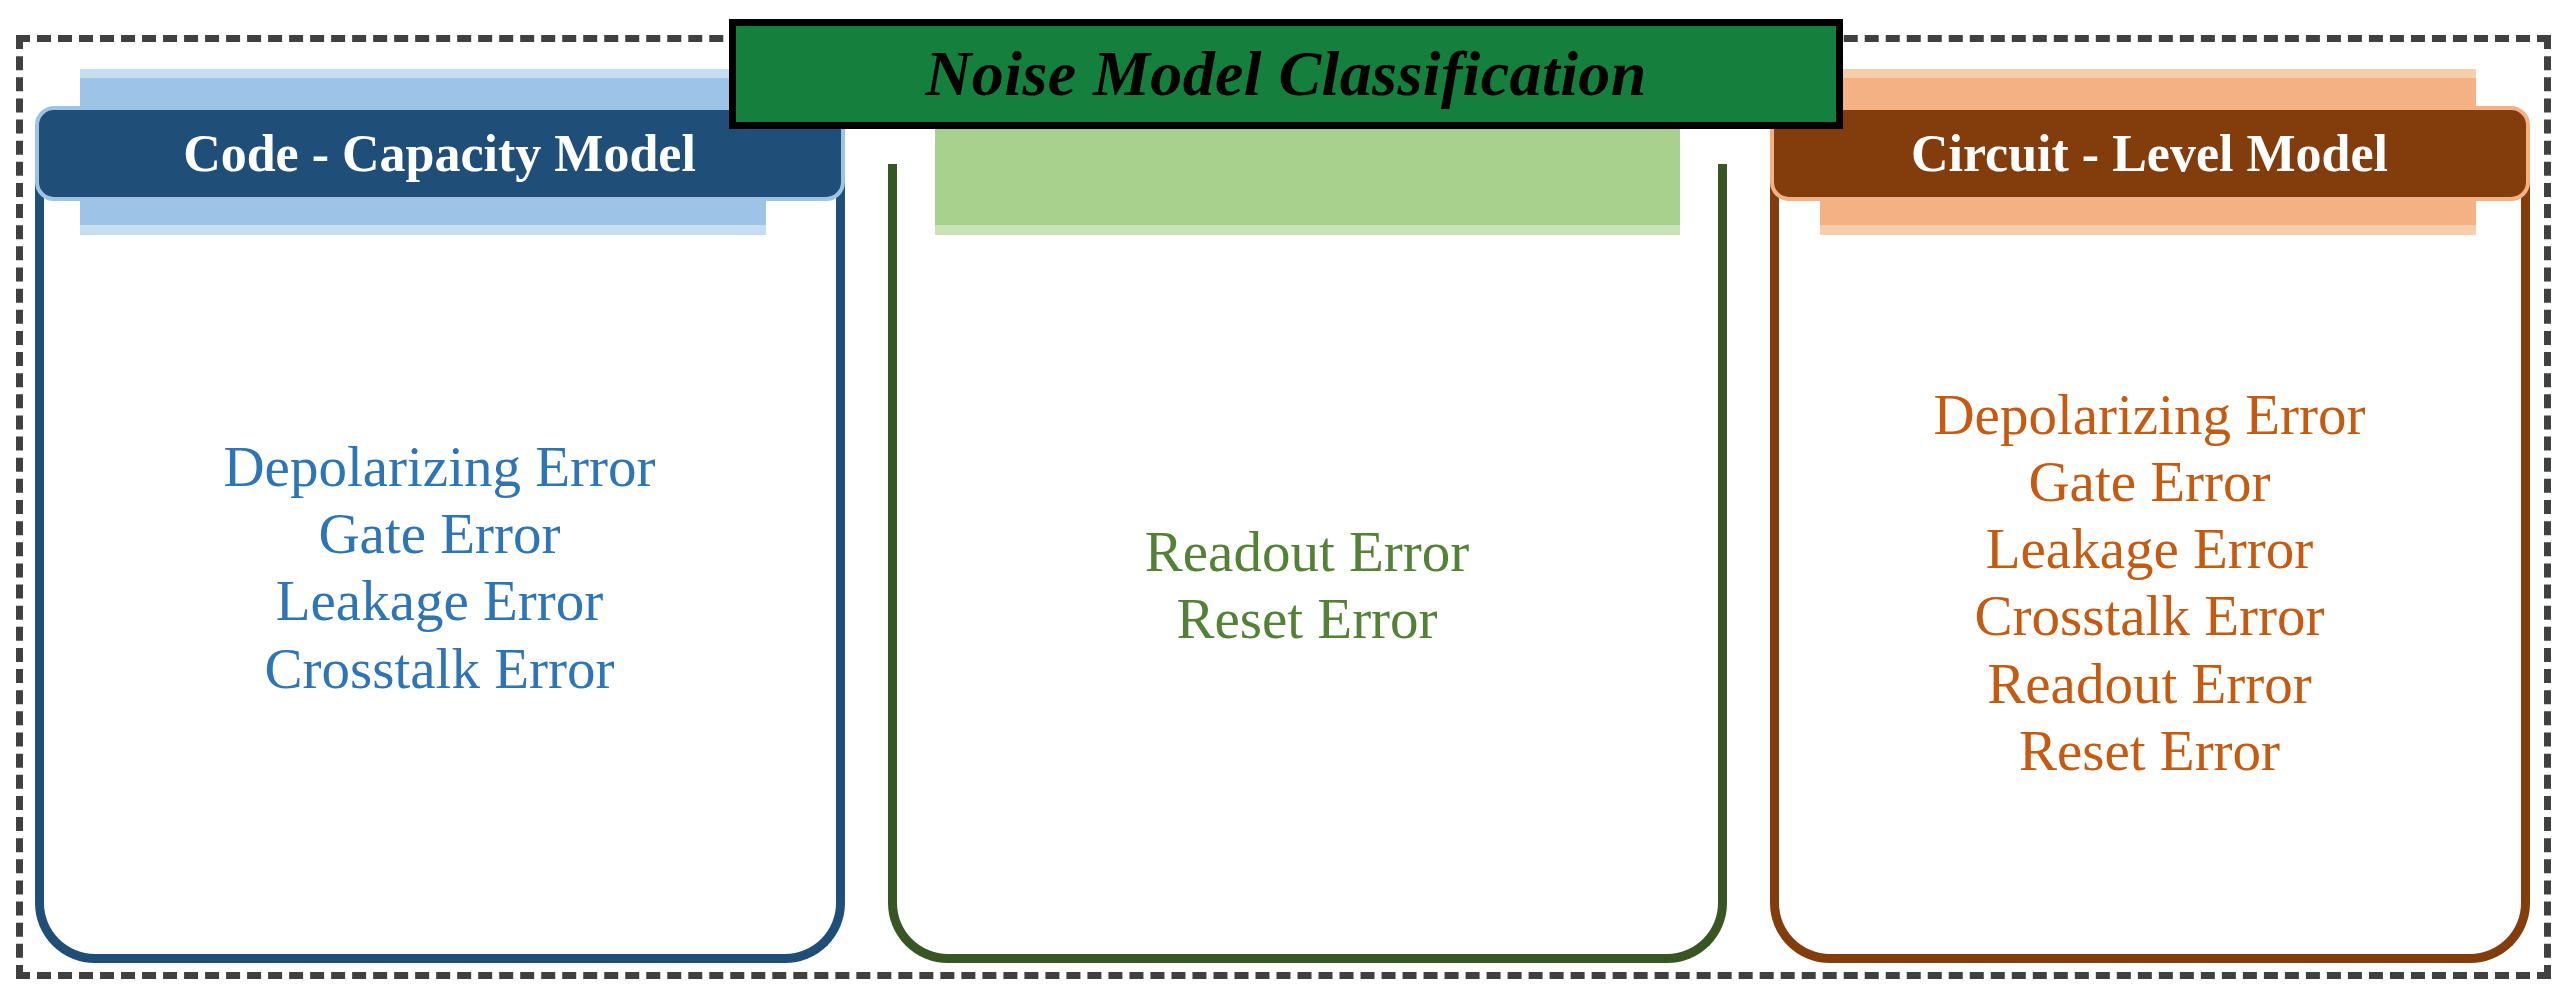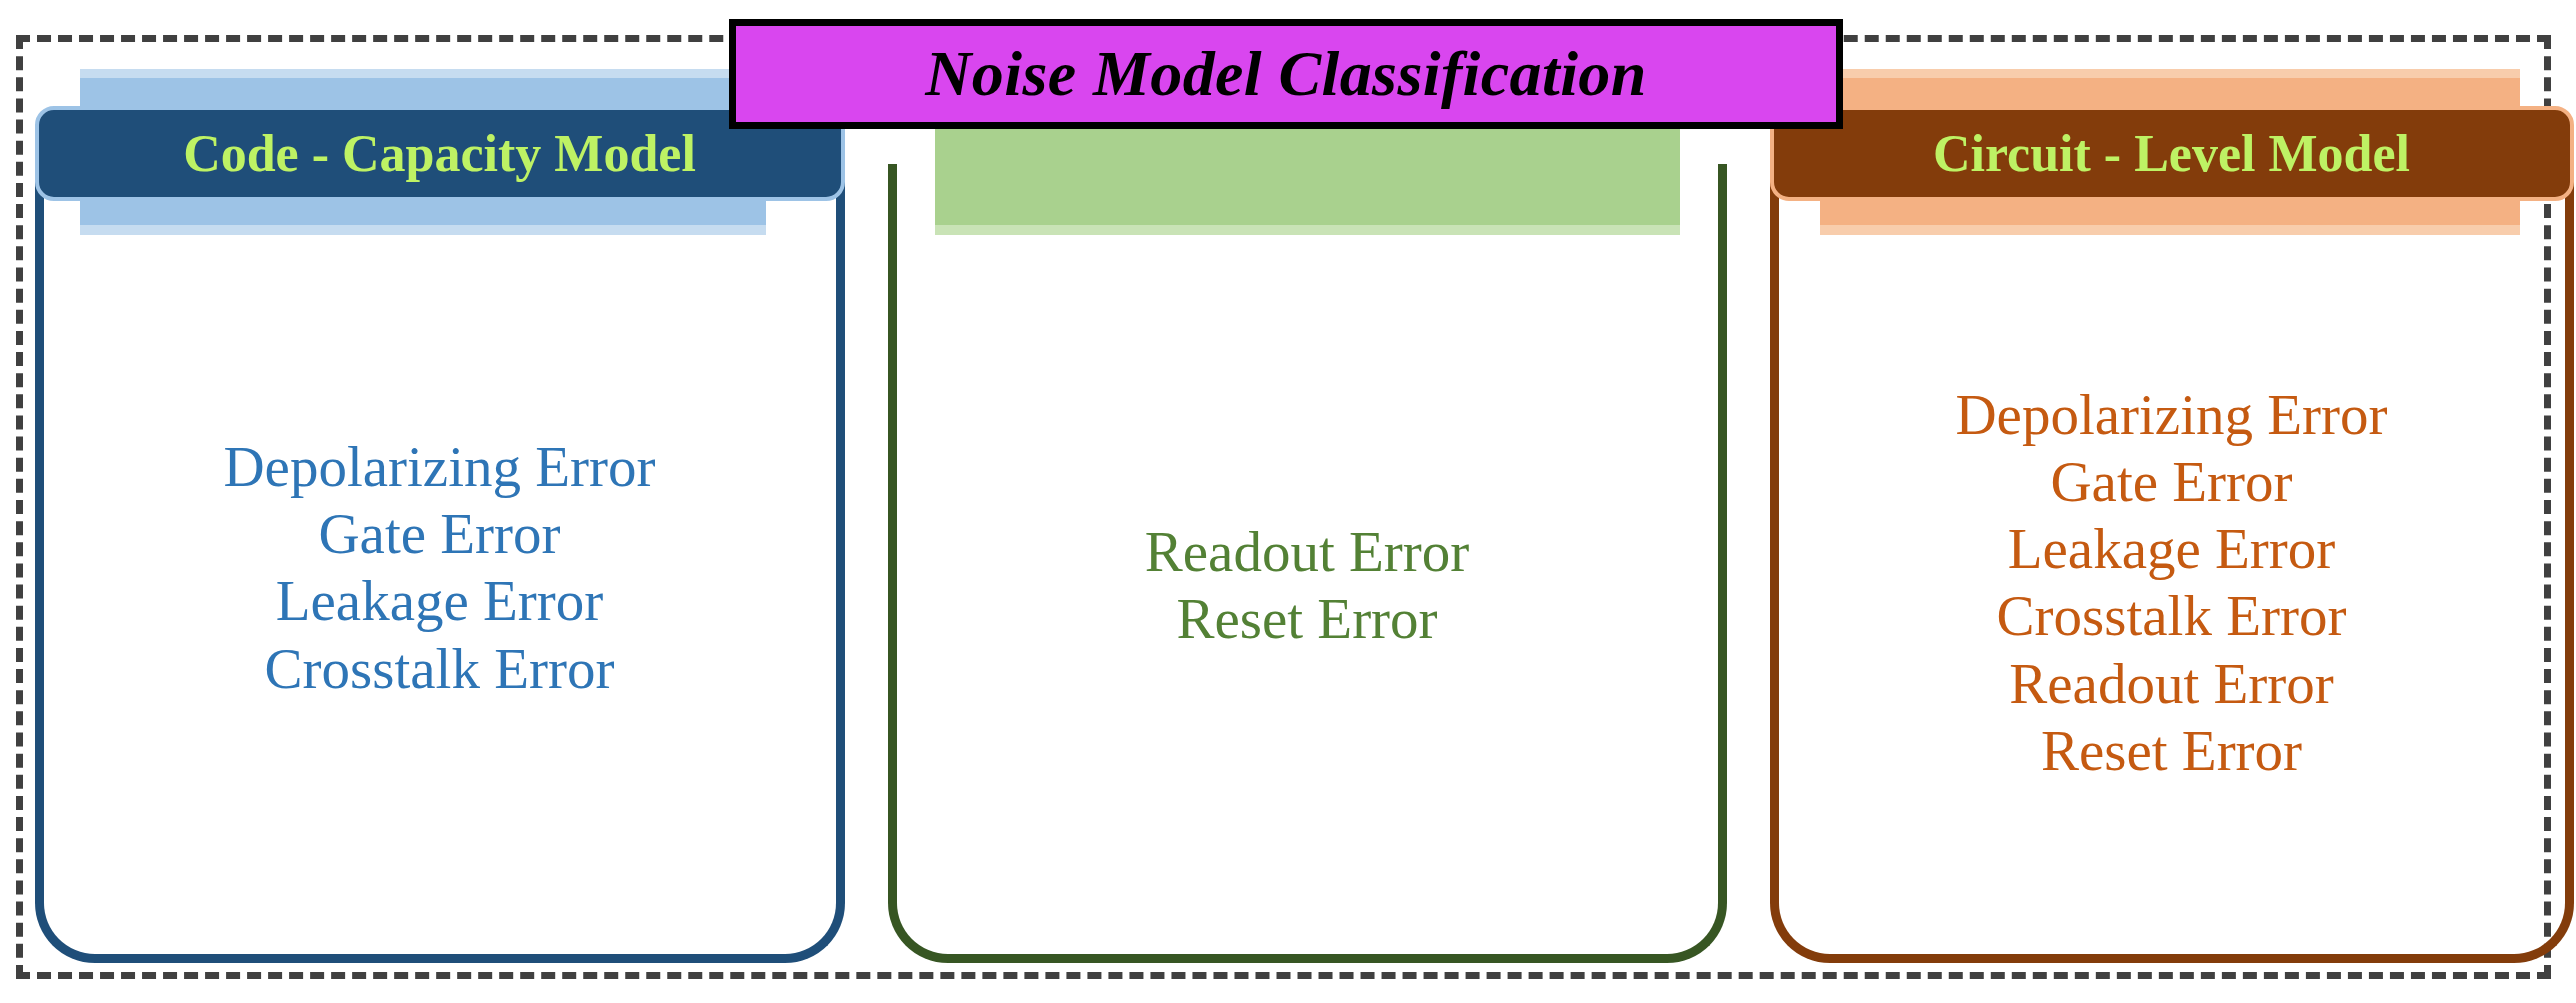--- a/index.html
+++ b/index.html
@@ -33,21 +33,21 @@
     background: transparent;
   }
 
   
   .title-box {
     position: absolute;
     left: 729px;
     top: 19px;
     width: 1114px;
     height: 110px;
-    background: #d946ef;
+    background: #15803d;
     border: 7px solid #000000;
     box-sizing: border-box;
     display: flex;
     align-items: center;
     justify-content: center;
     z-index: 40;
   }
   .title-text {
     font-family: "Liberation Serif", "DejaVu Serif", serif;
     font-weight: bold;
@@ -69,21 +69,21 @@
     z-index: 10;
   }
 
   .card {
     position: absolute;
     top: 0;
     height: 944px;
   }
   .card-0 { left: 19px;   width: 810px;  }
   .card-1 { left: 872px; width: 839px;  }
-  .card-2 { left: 1754px; width: 760px; padding-left: 44px;  }
+  .card-2 { left: 1754px; width: 760px;  }
 
   
   .backing {
     position: absolute;
     top: 43px;
     height: 147px;
     z-index: 1;
   }
   .card-0 .backing { left: 45px; right: 79px; background: #9DC3E6; }
   .card-1 .backing { left: 47px; right: 47px; background: #A9D18E; }
@@ -146,21 +146,21 @@
     z-index: 5;
   }
   .card-0 .header-pill { background: #1F4E79; border: 4.3px solid #9DC3E6; }
   .card-1 .header-pill { background: #375623; border: 4.3px solid #A9D18E; }
   .card-2 .header-pill { background: #833C0B; border: 4.3px solid #F4B183; }
 
   .header-text {
     font-family: "Liberation Serif", "DejaVu Serif", serif;
     font-weight: bold;
     font-size: 52px;
-    color: #bef264;
+    color: #ffffff;
     white-space: nowrap;
     line-height: 1;
   }
 
   
   .item-list {
     position: absolute;
     left: 15.5px;
     right: 15.5px;
     top: 173px;

